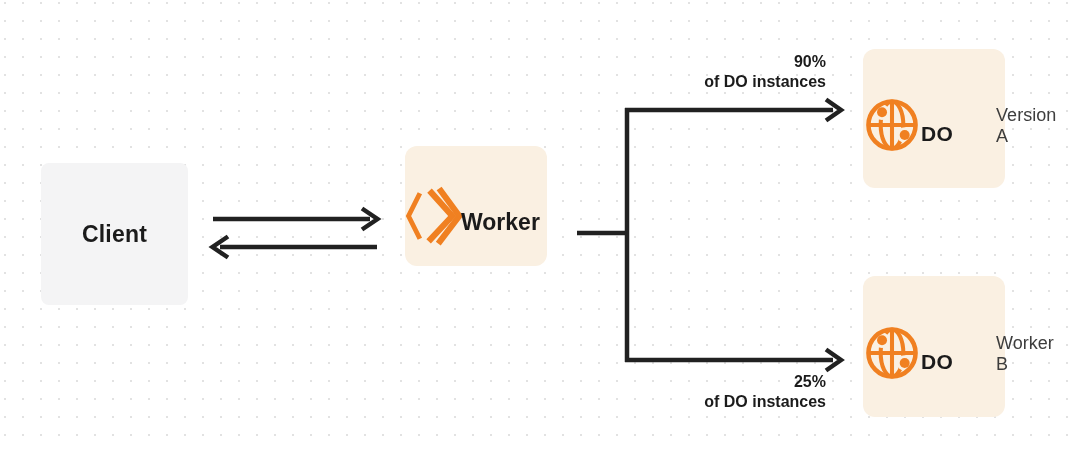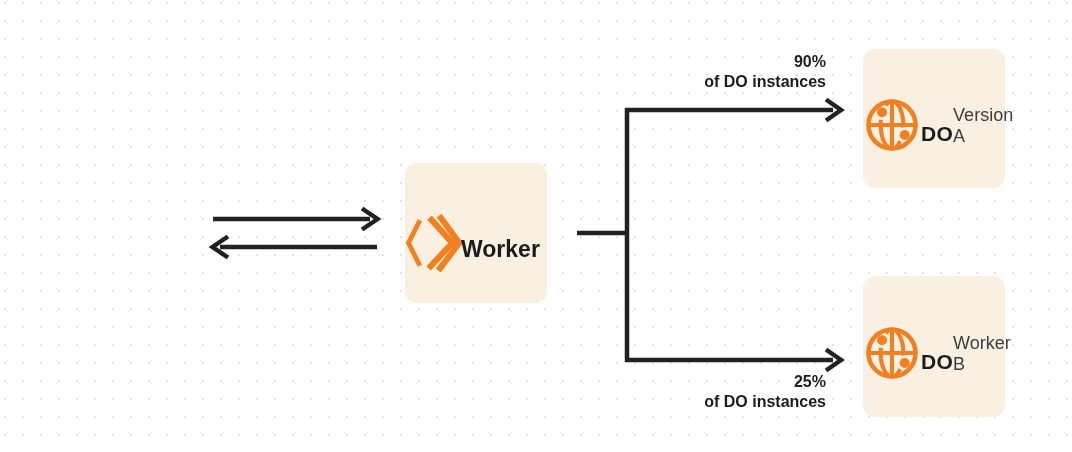--- a/index.html
+++ b/index.html
@@ -48,22 +48,22 @@
     border-radius: 8px;
     justify-content: center;
   }
   .client-label {
     font-size: 23px;
     font-weight: bold;
     color: var(--text-dark, #1B1B1B);
     letter-spacing: 0.2px;
   }
   .worker-node {
-    left: 405px; top: 163px;
-    width: 142px; height: 140px;
+    left: 405px; top: 146px;
+    width: 142px; height: 120px;
     background: var(--cream, #FAF0E2);
     border-radius: 12px;
     padding-top: 20px;
   }
   .worker-label {
     margin-top: 13px;
     font-size: 23px;
     font-weight: bold;
     color: var(--text-dark, #1B1B1B);
   }
@@ -80,20 +80,21 @@
     font-size: 21px;
     font-weight: bold;
     color: var(--text-dark, #1B1B1B);
     letter-spacing: 0.3px;
   }
   .do-subtitle {
     margin-top: 3px;
     font-size: 18px;
     font-weight: 400;
     color: var(--text-gray, #3D3D3D);
+    margin-left: 43px;
   }
 
   .branch-label {
     position: absolute;
     width: 210px;
     text-align: right;
     font-size: 16px;
     font-weight: bold;
     line-height: 20px;
     color: var(--text-dark, #141414);
@@ -122,20 +123,23 @@
     <g>
       <path class="connector" d="M577 233 L629 233"></path>
       <path class="connector" d="M627 108 L627 362"></path>
       <path class="connector" d="M625 110 L833 110"></path>
       <path class="connector" d="M826 99.5 L841 110 L826 120.5"></path>
       <path class="connector" d="M625 360 L833 360"></path>
       <path class="connector" d="M826 349.5 L841 360 L826 370.5"></path>
     </g>
   </svg>
 
+  <div class="node client-node">
+    <span class="client-label">Client</span>
+  </div>
 
   <div class="node worker-node">
     <svg width="56" height="56" viewBox="0 0 64 64" aria-hidden="true">
       <path class="orange-stroke" stroke-width="5.5" d="M17 6 L4 32 L17 58"></path>
       <path class="orange-stroke" stroke-width="7" d="M28 3 L54 32 L27 61"></path>
       <path class="orange-stroke" stroke-width="7" d="M39 0.5 L62 32 L38 63.5"></path>
     </svg>
     <span class="worker-label">Worker</span>
   </div>
 

